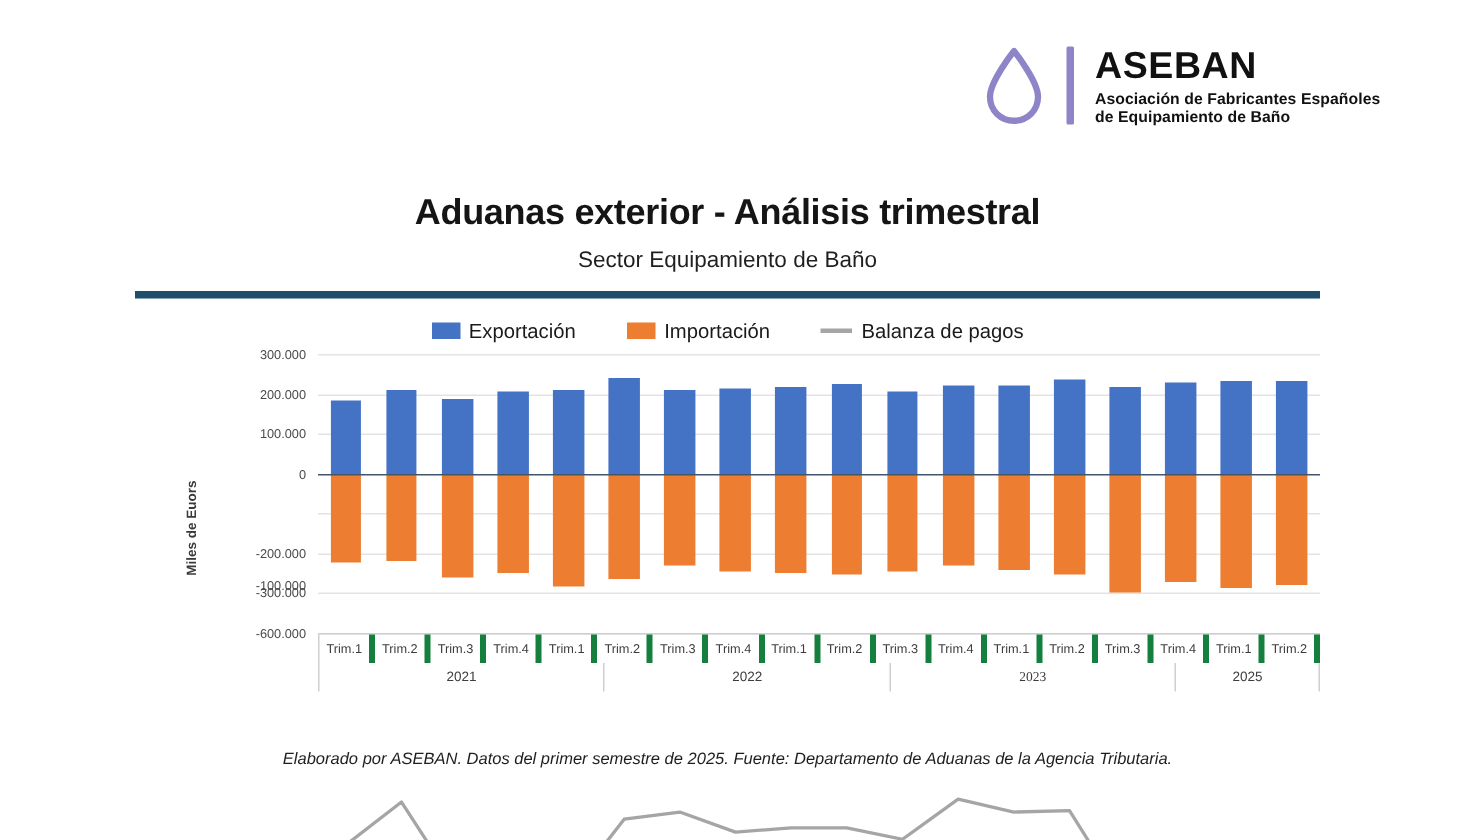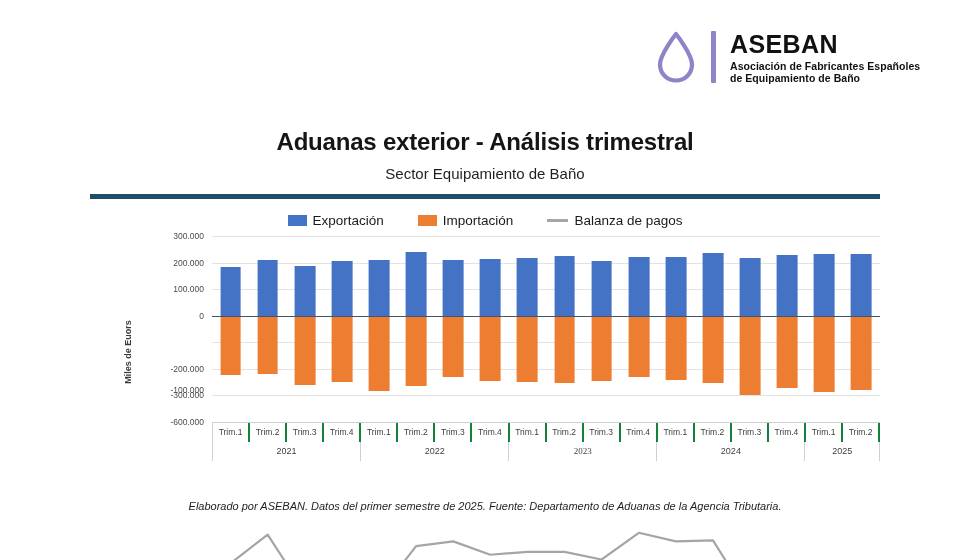--- a/index.html
+++ b/index.html
@@ -167,21 +167,21 @@
     right: 0;
     top: 186px;
   }
   #quarter-row { display: flex; border-top: 1px solid #cfcfcf; }
   .quarter-cell {
     flex: 1 1 0;
     text-align: center;
     font-size: 8.5px;
     color: #3d3d3d;
     padding: 4px 0 5px;
-    border-right: 2px solid #15803d;
+    border-right: 4px solid #15803d;
   }
   .quarter-cell:first-child { border-left: 1px solid #cfcfcf; }
   #year-row { display: flex; }
   .year-cell {
     text-align: center;
     font-size: 9px;
     color: #3d3d3d;
     padding: 4px 0 5px;
     border-right: 1px solid #cfcfcf;
   }
@@ -353,20 +353,19 @@
           <div class="quarter-cell">Trim.2</div>
           <div class="quarter-cell">Trim.3</div>
           <div class="quarter-cell">Trim.4</div>
           <div class="quarter-cell">Trim.1</div>
           <div class="quarter-cell">Trim.2</div>
         </div>
       <div id="year-row">
           <div class="year-cell" style="flex: 4 1 0px;">2021</div>
           <div class="year-cell" style="flex: 4 1 0px;">2022</div>
           <div class="year-cell" style="flex: 4 1 0px; font-family: Liberation Serif, serif;">2023</div>
-          <div class="year-cell" style="flex: 4 1 0px;">2024</div>
           <div class="year-cell" style="flex: 2 1 0px;">2025</div>
         </div>
     </div>
   </div>
 
   <div id="chart-footer">Elaborado por ASEBAN. Datos del primer semestre de 2025. Fuente: Departamento de Aduanas de la Agencia Tributaria.</div>
 </div>
 
 </body></html>

